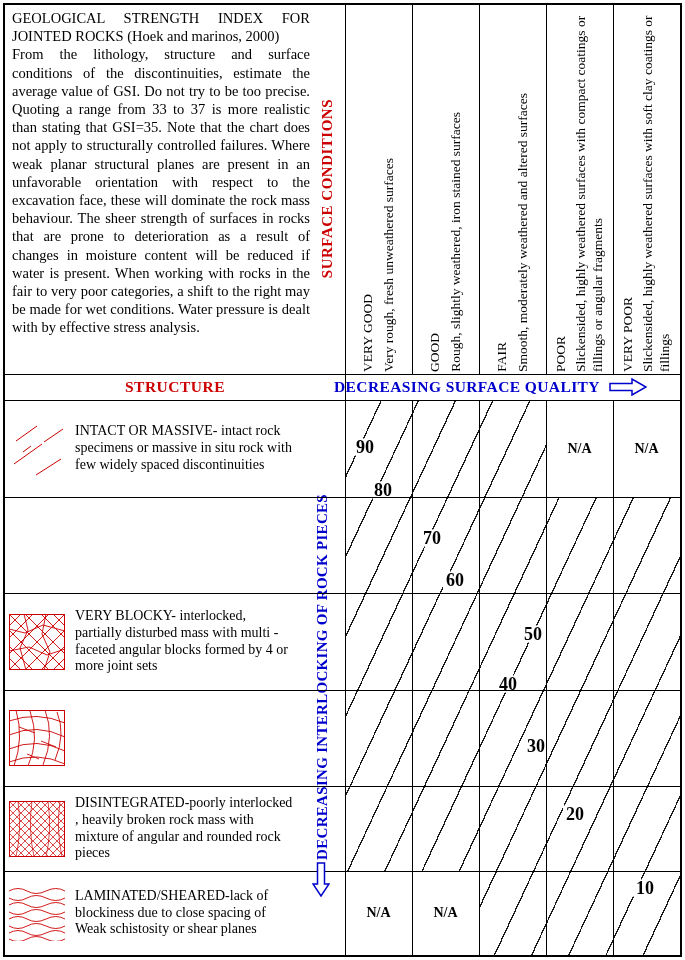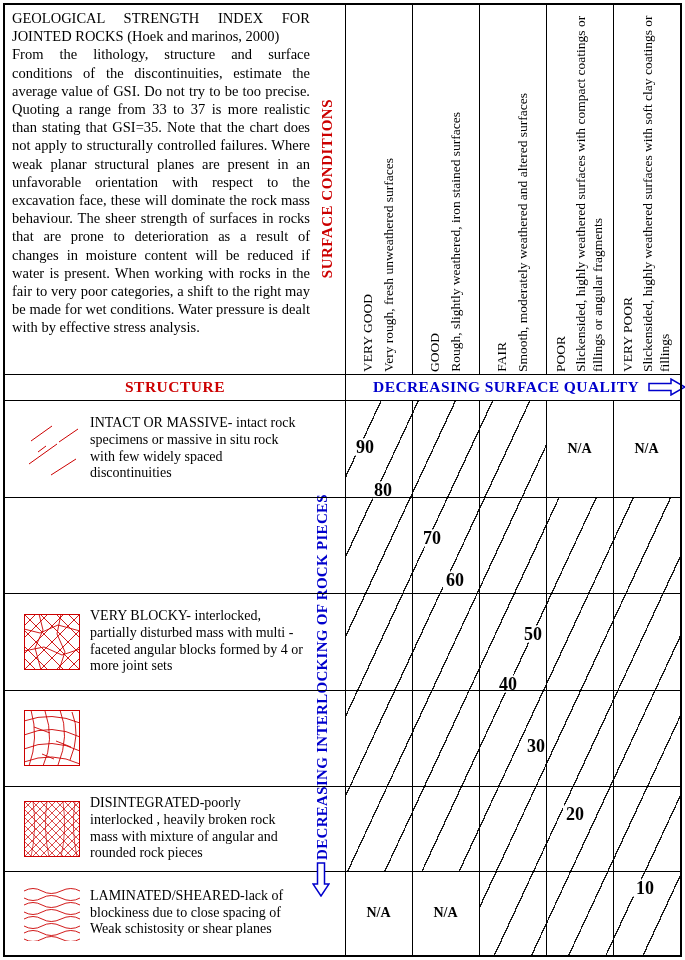--- a/index.html
+++ b/index.html
@@ -27,26 +27,26 @@
   .colhead { top:6px; height:366px; width:63px; font-size:13.5px; line-height:16.5px; }
   .surface-cond { left:311px; top:6px; height:366px; width:32px;
                   color:#cc0000; font-weight:bold; font-size:15px; letter-spacing:.5px; }
   .interlock { left:306px; top:402px; height:458px; width:32px;
                color:#0000cc; font-weight:bold; font-size:15px; letter-spacing:.3px; }
   .down-arrow { position:absolute; left:312px; top:862px; z-index:6; }
 
   .band-structure { position:absolute; left:5px; top:375px; width:340px; height:24px;
                     display:flex; align-items:center; justify-content:center;
                     color:#cc0000; font-weight:bold; font-size:15.5px; letter-spacing:.5px; }
-  .band-dsq { position:absolute; left:360px; top:375px; width:326px; height:24px;
-              display:flex; align-items:center; justify-content:flex-end; gap:9px;
+  .band-dsq { position:absolute; left:334px; top:375px; width:326px; height:24px;
+              display:flex; align-items:center; justify-content:flex-start; gap:9px;
               color:#0000cc; font-weight:bold; font-size:15.5px; letter-spacing:.4px; white-space:nowrap; }
 
   .srow { position:absolute; left:6px; width:300px; display:flex; align-items:center;
-          gap:10px; padding-left:18px; z-index:2; }
+          gap:10px; padding-left:3px; z-index:2; }
   .srow svg { flex:0 0 56px; }
   .rtext { font-size:14px; line-height:16.8px; width:218px; }
 
   
   .grid { position:absolute; left:345px; top:400px; width:335px; height:555px; z-index:1;
           background:repeating-linear-gradient(115deg,
             #ffffff 0px, #ffffff 32.4px, #1a1a1a 32.4px, #1a1a1a 33.7px); }
   .na-cell { position:absolute; background:#fff; display:flex; align-items:center;
              justify-content:center; font-weight:bold; font-size:14px; }
   .gsi-num { position:absolute; transform:translate(-50%,-50%); background:#fff;

